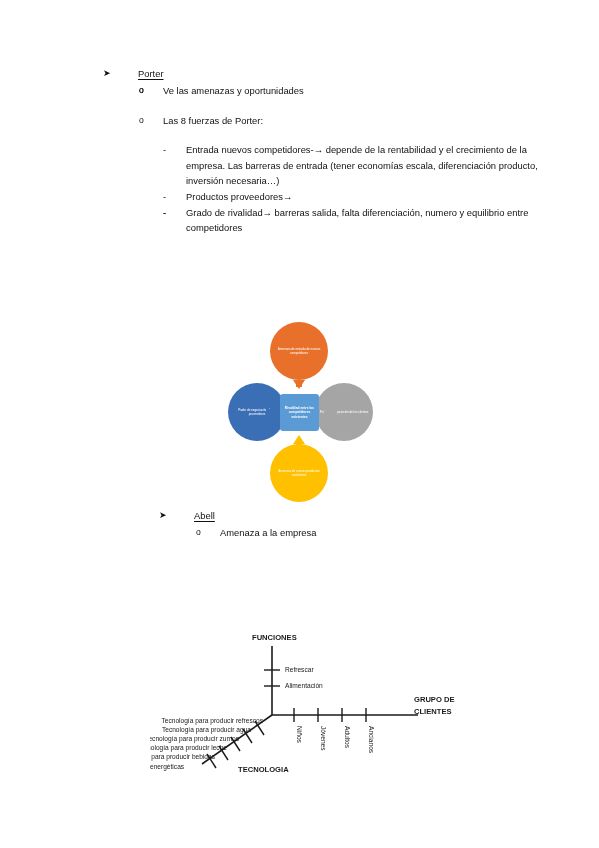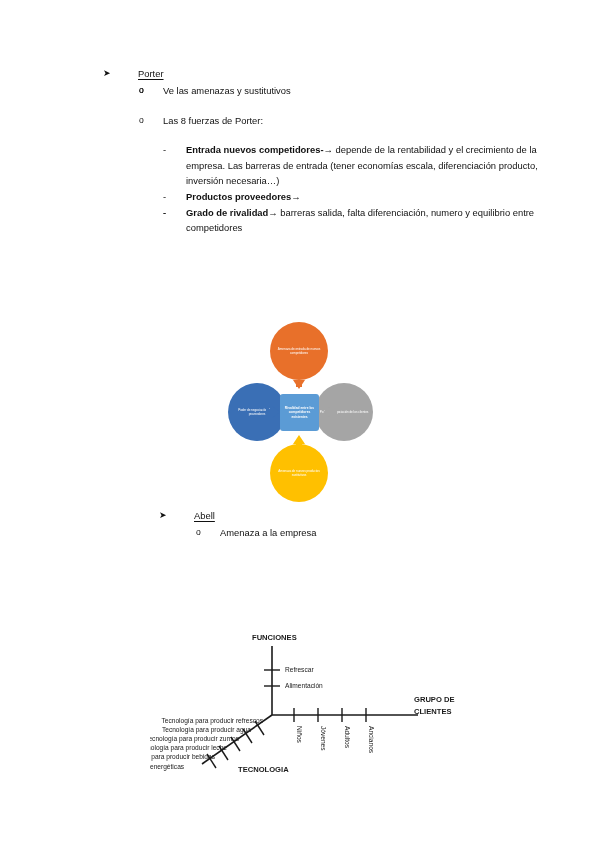--- a/index.html
+++ b/index.html
@@ -74,21 +74,21 @@
     font-size: 9.4px;
     line-height: 15.6px;
   }
   .lvl3 .marker {
     position: absolute;
     left: 163px;
     top: 0;
     font-size: 9.4px;
     line-height: 15.6px;
   }
-  .lvl3 b { font-weight: bold; }
+  .lvl3 b { font-weight: normal; }
 
   .gap-sm { height: 14px; }
 
   
   .porter-diagram {
     position: absolute;
     left: 228px;
     top: 322px;
     width: 145px;
     height: 180px;
@@ -213,21 +213,21 @@
       <span class="marker">➤</span>
       <span class="txt">Porter</span>
     </div>
 
     <div class="lvl2">
       <span class="marker">o</span>
     </div>
 
     <div class="lvl2">
       <span class="marker">o</span>
-      <span>Ve las amenazas y sustitutivos</span>
+      <span>Ve las amenazas y oportunidades</span>
     </div>
 
     <div class="gap-sm"></div>
 
     <div class="lvl2">
       <span class="marker">o</span>
       <span>Las 8 fuerzas de Porter:</span>
     </div>
 
     <div class="gap-sm"></div>

